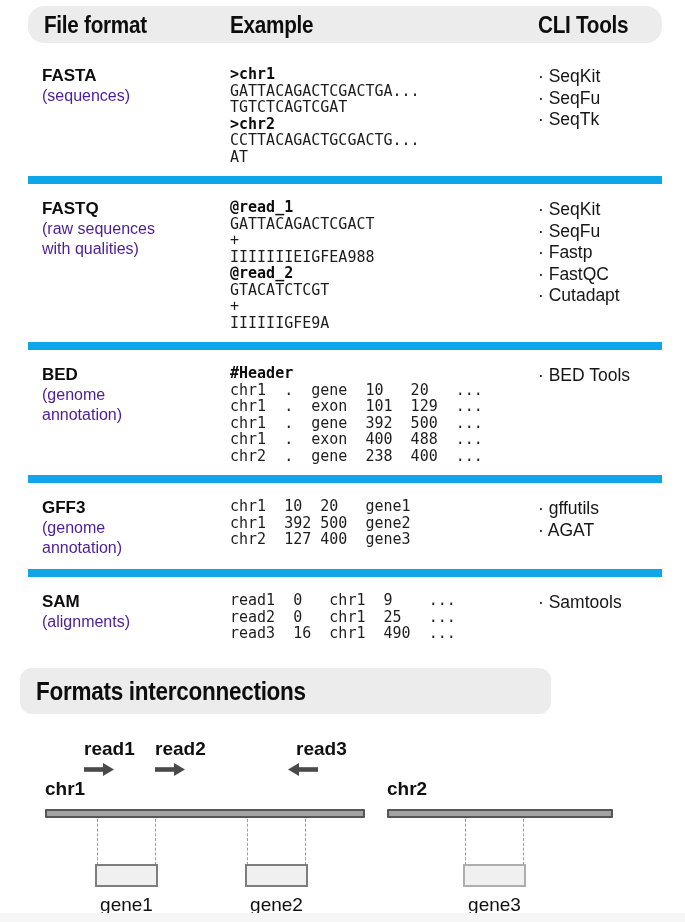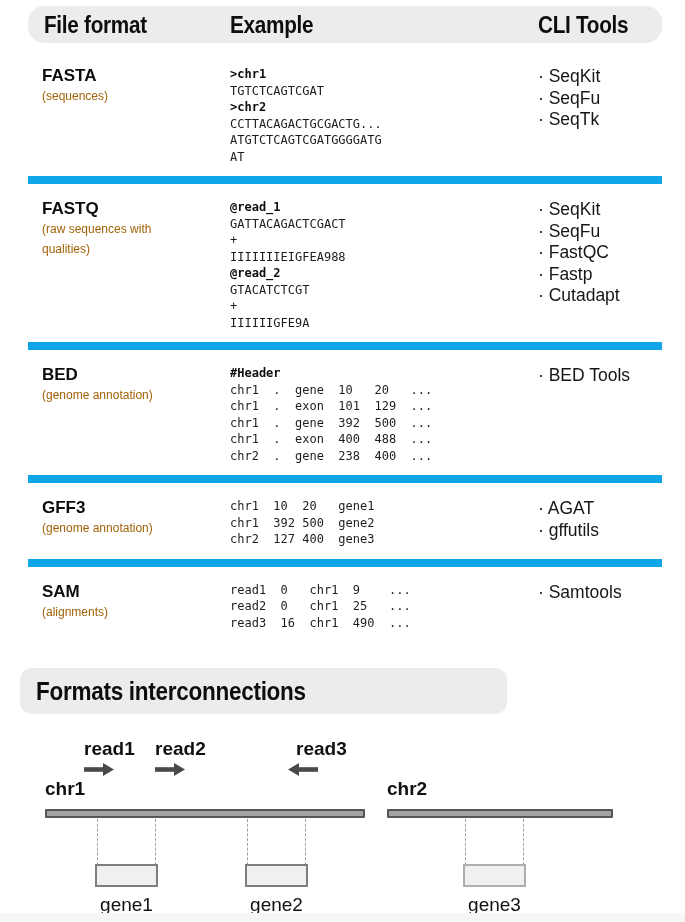--- a/index.html
+++ b/index.html
@@ -15,28 +15,28 @@
   .hlabel.h2 { left: 202px; }
   .hlabel.h3 { left: 510px; }
 
   .rows { margin-top: 4px; }
   .row { display: grid; grid-template-columns: 202px 308px 1fr;
     padding: 15px 0 11px 0; border-bottom: 8px solid #0ea5e9; }
   .row:first-child { padding-top: 19px; }
   .row:last-child { border-bottom: none; }
   .fmt-cell { padding-left: 14px; }
   .fmt-name { font-size: 17px; font-weight: 700; line-height: 20px; color: #0d0d0d; }
-  .fmt-desc { font-size: 12px; line-height: 20px; max-width: 122px; color: #a16207; }
-  .example { font-family: "DejaVu Sans Mono", monospace; font-size: 12px; line-height: 16.5px;
+  .fmt-desc { font-size: 16px; line-height: 20px; max-width: 122px; color: #4c1d95; }
+  .example { font-family: "DejaVu Sans Mono", monospace; font-size: 15px; line-height: 16.5px;
     color: #1d1d1d; white-space: pre; }
   .xline.bold { font-weight: 700; color: #0d0d0d; }
   .tools { font-size: 17.5px; line-height: 21.5px; color: #161616; }
 
   
-  .ic-header { position: absolute; left: 20px; top: 668px; width: 487px; height: 46px;
+  .ic-header { position: absolute; left: 20px; top: 668px; width: 531px; height: 46px;
     background: #ececec; border-radius: 12px; }
   .ic-title { position: absolute; left: 16px; top: 9px; font-size: 25px; font-weight: 700;
     letter-spacing: -0.3px; transform: scaleX(0.9); transform-origin: 0 50%;
     white-space: nowrap; color: #0d0d0d; }
 
   .diagram { position: absolute; left: 0; top: 716px; width: 610px; height: 206px; }
   .read-label { position: absolute; top: 22px; font-size: 19px; font-weight: 700; color: #101010; }
   .read-arrow { position: absolute; top: 46px; width: 30px; height: 13px; }
   .chr-label { position: absolute; top: 62px; font-size: 19px; font-weight: 700; color: #101010; }
   .chr-bar { position: absolute; top: 93px; height: 9px; background: #a3a3a3;
@@ -59,60 +59,60 @@
     <span class="hlabel h1">File format</span>
     <span class="hlabel h2">Example</span>
     <span class="hlabel h3">CLI Tools</span>
   </div>
   <div class="rows">
       <div class="row">
         <div class="fmt-cell">
           <div class="fmt-name">FASTA</div>
           <div class="fmt-desc">(sequences)</div>
         </div>
-        <div class="example"><div class="xline bold">&gt;chr1</div><div class="xline">TGTCTCAGTCGAT</div><div class="xline bold">&gt;chr2</div><div class="xline">CCTTACAGACTGCGACTG...</div><div class="xline">ATGTCTCAGTCGATGGGGATG</div><div class="xline">AT</div></div>
+        <div class="example"><div class="xline bold">&gt;chr1</div><div class="xline">GATTACAGACTCGACTGA...</div><div class="xline">TGTCTCAGTCGAT</div><div class="xline bold">&gt;chr2</div><div class="xline">CCTTACAGACTGCGACTG...</div><div class="xline">AT</div></div>
         <div class="tools">
           <div class="tool">· SeqKit</div>
           <div class="tool">· SeqFu</div>
           <div class="tool">· SeqTk</div>
         </div>
       </div>
       <div class="row">
         <div class="fmt-cell">
           <div class="fmt-name">FASTQ</div>
           <div class="fmt-desc">(raw sequences with qualities)</div>
         </div>
         <div class="example"><div class="xline bold">@read_1</div><div class="xline">GATTACAGACTCGACT</div><div class="xline">+</div><div class="xline">IIIIIIIEIGFEA988</div><div class="xline bold">@read_2</div><div class="xline">GTACATCTCGT</div><div class="xline">+</div><div class="xline">IIIIIIGFE9A</div></div>
         <div class="tools">
           <div class="tool">· SeqKit</div>
           <div class="tool">· SeqFu</div>
+          <div class="tool">· Fastp</div>
           <div class="tool">· FastQC</div>
-          <div class="tool">· Fastp</div>
           <div class="tool">· Cutadapt</div>
         </div>
       </div>
       <div class="row">
         <div class="fmt-cell">
           <div class="fmt-name">BED</div>
           <div class="fmt-desc">(genome annotation)</div>
         </div>
         <div class="example"><div class="xline bold">#Header</div><div class="xline">chr1  .  gene  10   20   ...</div><div class="xline">chr1  .  exon  101  129  ...</div><div class="xline">chr1  .  gene  392  500  ...</div><div class="xline">chr1  .  exon  400  488  ...</div><div class="xline">chr2  .  gene  238  400  ...</div></div>
         <div class="tools">
           <div class="tool">· BED Tools</div>
         </div>
       </div>
       <div class="row">
         <div class="fmt-cell">
           <div class="fmt-name">GFF3</div>
           <div class="fmt-desc">(genome annotation)</div>
         </div>
         <div class="example"><div class="xline">chr1  10  20   gene1</div><div class="xline">chr1  392 500  gene2</div><div class="xline">chr2  127 400  gene3</div></div>
         <div class="tools">
+          <div class="tool">· gffutils</div>
           <div class="tool">· AGAT</div>
-          <div class="tool">· gffutils</div>
         </div>
       </div>
       <div class="row">
         <div class="fmt-cell">
           <div class="fmt-name">SAM</div>
           <div class="fmt-desc">(alignments)</div>
         </div>
         <div class="example"><div class="xline">read1  0   chr1  9    ...</div><div class="xline">read2  0   chr1  25   ...</div><div class="xline">read3  16  chr1  490  ...</div></div>
         <div class="tools">
           <div class="tool">· Samtools</div>

